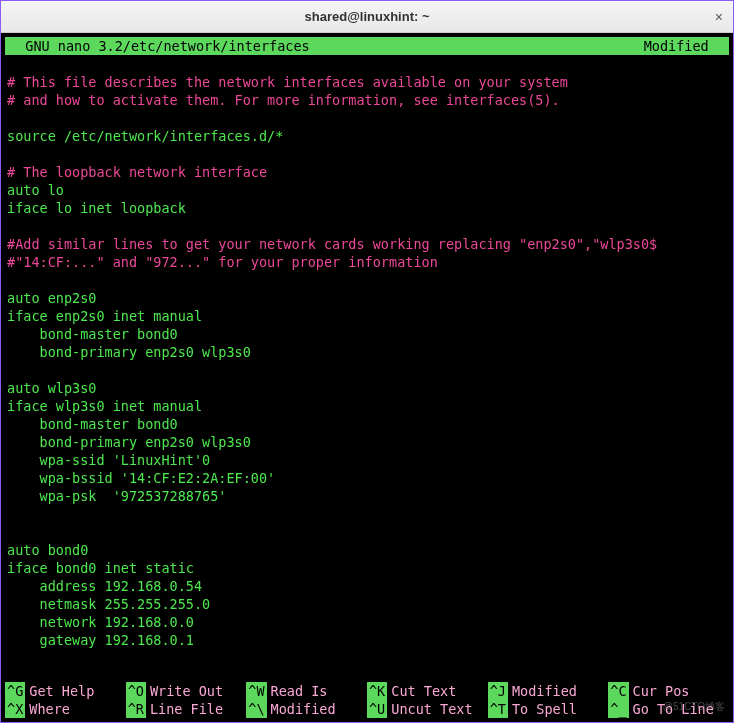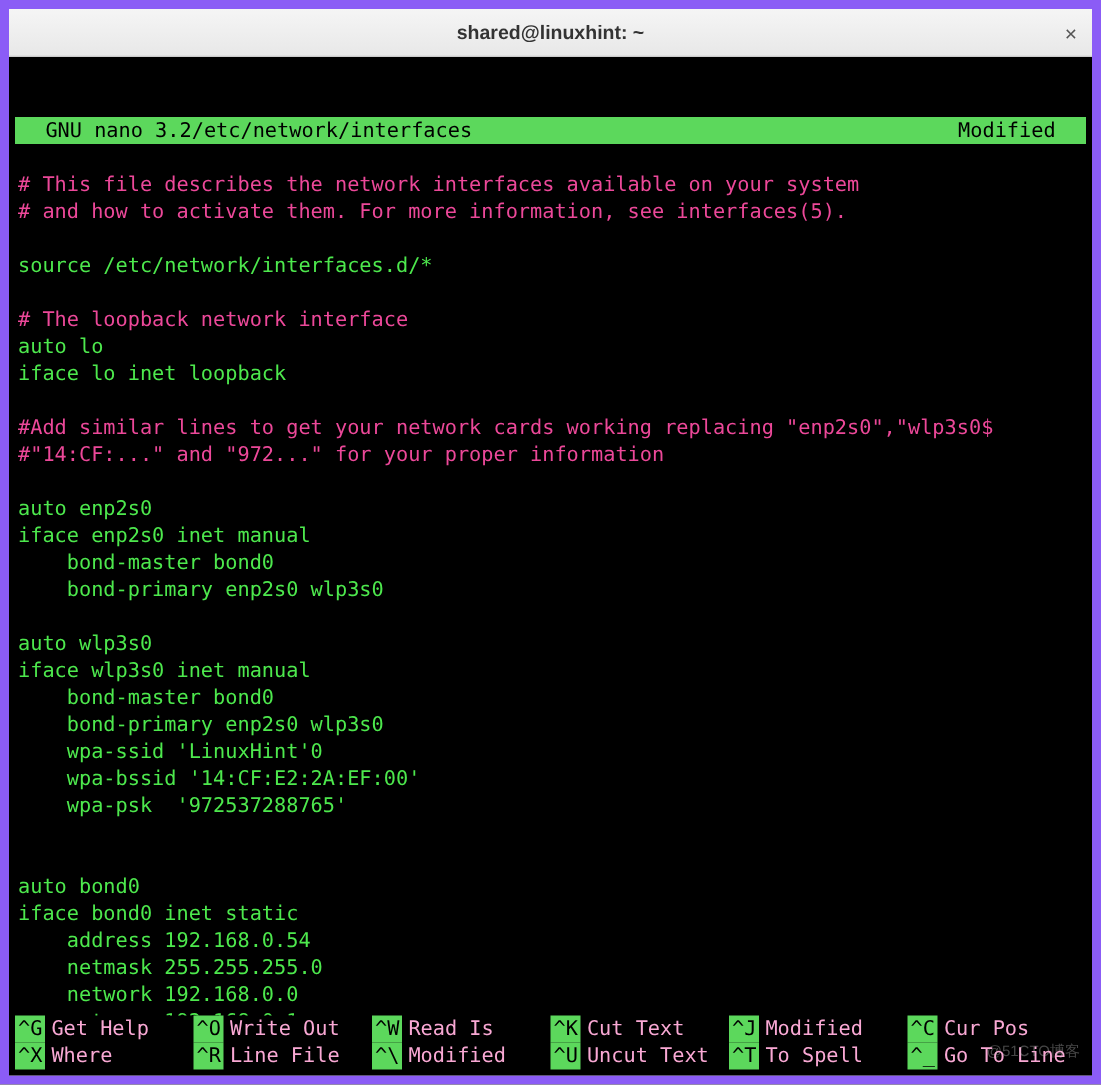--- a/index.html
+++ b/index.html
@@ -10,21 +10,21 @@
     body {
       font-family: monospace;
       background: #e8e8e8;
       width: 734px;
       height: 723px;
       overflow: hidden;
     }
     .window {
       width: 734px;
       height: 723px;
-      border: 6px solid #8b5cf6;
+      border: 1px solid #8b5cf6;
       background: #fff;
       display: flex;
       flex-direction: column;
     }
     .titlebar {
       height: 32px;
       background: linear-gradient(#f5f5f5, #e8e8e8);
       border-bottom: 1px solid #ccc;
       display: flex;
       align-items: center;
@@ -57,21 +57,20 @@
       position: relative;
     }
     .nano-header {
       background: #5cd85c;
       color: #000;
       display: flex;
       justify-content: space-between;
       padding: 0 4px;
       margin-bottom: 0;
       white-space: pre;
-      margin-top: 36px;
     }
     .nano-header-left {
       flex: 0 0 auto;
     }
     .nano-header-center {
       flex: 1 1 auto;
     }
     .nano-header-right {
       flex: 0 0 auto;
     }

